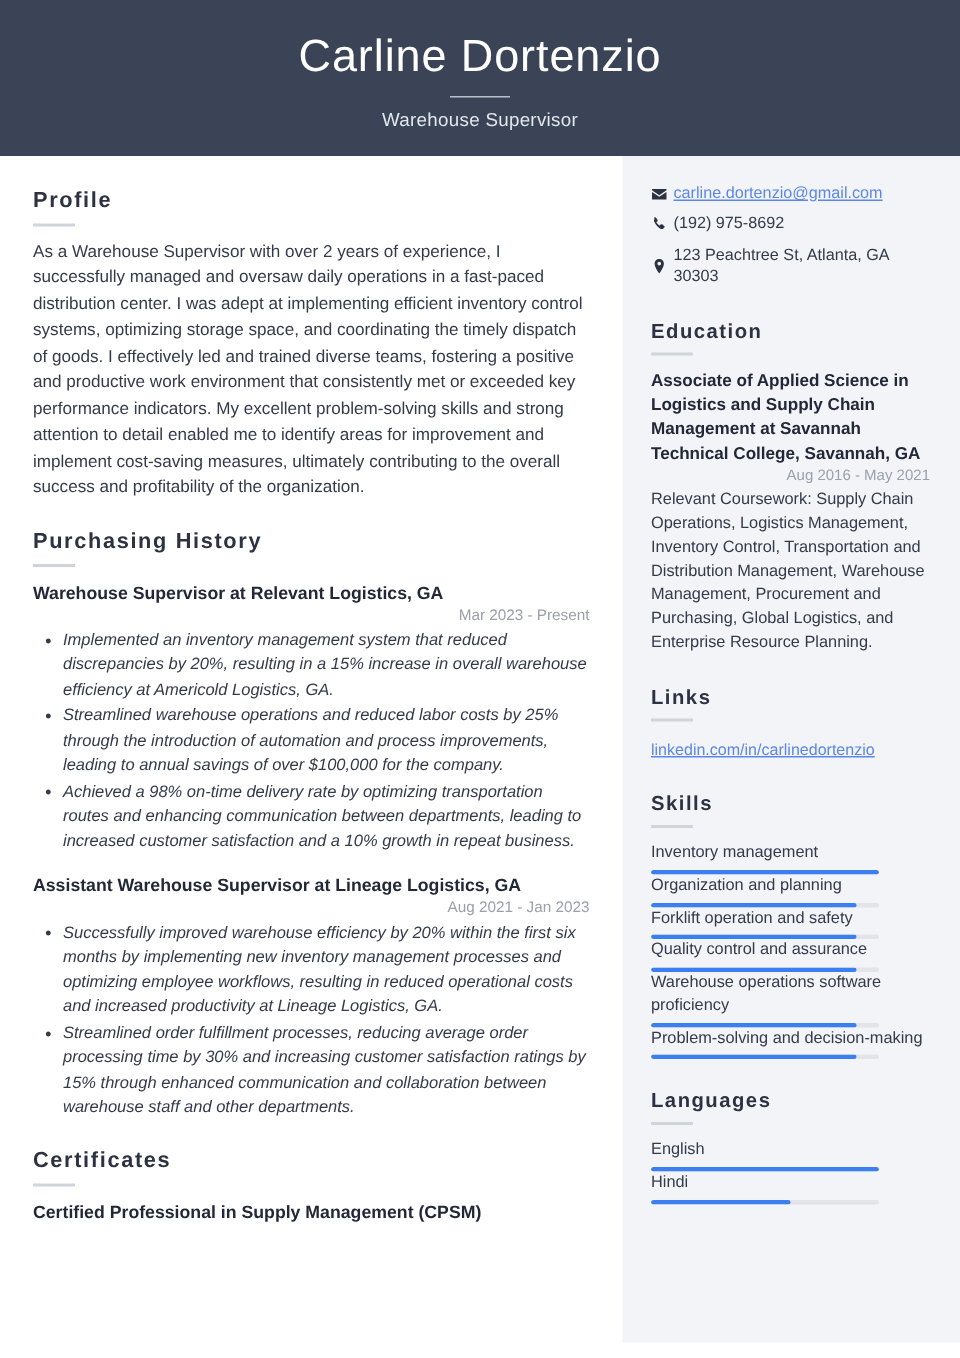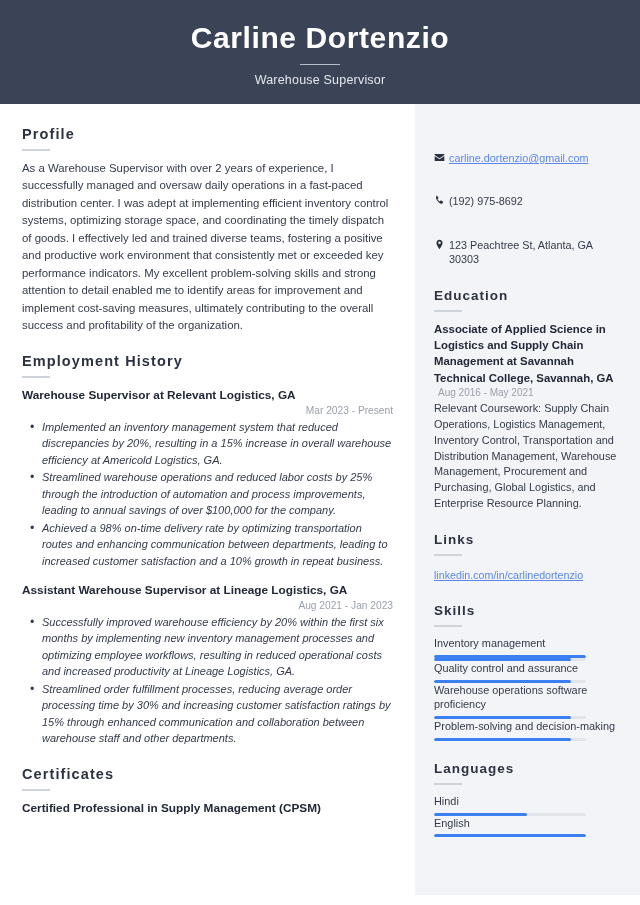--- a/index.html
+++ b/index.html
@@ -23,21 +23,21 @@
     background: #3a4456;
     display: flex;
     flex-direction: column;
     align-items: center;
     justify-content: center;
     padding-top: 4px;
   }
   .header-name {
     color: #ffffff;
     font-size: 30px;
-    font-weight: bold;
+    font-weight: normal;
     letter-spacing: 0.6px;
     line-height: 1.12;
   }
   .header-rule {
     width: 40px;
     height: 1px;
     background: #b9bfcb;
     margin: 9px 0 8px 0;
   }
   .header-title {
@@ -126,23 +126,22 @@
     color: #222838;
     font-size: 11.8px;
     font-weight: bold;
     line-height: 1.4;
   }
 
   
   .contact { margin-bottom: 22px; }
   .contact-row {
     display: flex;
-    align-items: flex-start;
+    align-items: center;
     margin-bottom: 6px;
-    margin-top: 29px;
   }
   .c-icon {
     width: 15px;
     flex: 0 0 15px;
     color: #2c3242;
     padding-top: 1px;
     display: flex;
     align-items: center;
   }
   .c-icon svg { display: block; }
@@ -154,21 +153,21 @@
     line-height: 1.32;
     word-break: break-all;
   }
 
   .edu-title {
     color: #222838;
     font-size: 11.4px;
     font-weight: bold;
     line-height: 1.42;
   }
-  .edu-date { color: #9aa0ac; font-size: 10px; margin: 1px 0 3px 4px; }
+  .edu-date { color: #9aa0ac; font-size: 10px; margin: 1px 0 3px 15px; text-align: right; }
   .edu-desc { color: #333a4a; font-size: 10.9px; line-height: 1.46; }
 
   .link-item {
     color: #5b87e8;
     font-size: 10.7px;
     text-decoration: underline;
     display: inline-block;
     word-break: break-all;
   }
 
@@ -211,21 +210,21 @@
 
     <div class="col-main">
 
       <div class="sec-block">
         <div class="sec-h">Profile</div>
         <div class="sec-rule"></div>
         <div class="para">As a Warehouse Supervisor with over 2 years of experience, I successfully managed and oversaw daily operations in a fast-paced distribution center. I was adept at implementing efficient inventory control systems, optimizing storage space, and coordinating the timely dispatch of goods. I effectively led and trained diverse teams, fostering a positive and productive work environment that consistently met or exceeded key performance indicators. My excellent problem-solving skills and strong attention to detail enabled me to identify areas for improvement and implement cost-saving measures, ultimately contributing to the overall success and profitability of the organization.</div>
       </div>
 
       <div class="sec-block">
-        <div class="sec-h">Employment History</div>
+        <div class="sec-h">Purchasing History</div>
         <div class="sec-rule"></div>
 
         <div class="job">
           <div class="job-title">Warehouse Supervisor at Relevant Logistics, GA</div>
           <div class="job-date">Mar 2023 - Present</div>
           <ul class="bullets">
             <li>Implemented an inventory management system that reduced discrepancies by 20%, resulting in a 15% increase in overall warehouse efficiency at Americold Logistics, GA.</li>
             <li>Streamlined warehouse operations and reduced labor costs by 25% through the introduction of automation and process improvements, leading to annual savings of over $100,000 for the company.</li>
             <li>Achieved a 98% on-time delivery rate by optimizing transportation routes and enhancing communication between departments, leading to increased customer satisfaction and a 10% growth in repeat business.</li>
           </ul>
@@ -301,20 +300,27 @@
         <div class="sec-h side">Skills</div>
         <div class="sec-rule"></div>
 
         <div class="skill">
           <div class="skill-label">Inventory management</div>
           <div class="bar-track">
               <div class="bar-fill" style="width: 100%;"></div>
             </div>
         </div>
         <div class="skill">
+          <div class="skill-label">Organization and planning</div>
+          <div class="bar-track">
+              <div class="bar-fill" style="width: 90%;"></div>
+            </div>
+        </div>
+        <div class="skill">
+          <div class="skill-label">Forklift operation and safety</div>
           <div class="bar-track">
               <div class="bar-fill" style="width: 90%;"></div>
             </div>
         </div>
         <div class="skill">
           <div class="skill-label">Quality control and assurance</div>
           <div class="bar-track">
               <div class="bar-fill" style="width: 90%;"></div>
             </div>
         </div>
@@ -330,28 +336,28 @@
               <div class="bar-fill" style="width: 90%;"></div>
             </div>
         </div>
       </div>
 
       <div class="side-block">
         <div class="sec-h side">Languages</div>
         <div class="sec-rule"></div>
 
         <div class="skill">
+          <div class="skill-label">English</div>
+          <div class="bar-track">
+              <div class="bar-fill" style="width: 100%;"></div>
+            </div>
+        </div>
+        <div class="skill">
           <div class="skill-label">Hindi</div>
           <div class="bar-track">
               <div class="bar-fill" style="width: 61%;"></div>
-            </div>
-        </div>
-        <div class="skill">
-          <div class="skill-label">English</div>
-          <div class="bar-track">
-              <div class="bar-fill" style="width: 100%;"></div>
             </div>
         </div>
       </div>
 
     </div>
   </div>
 </div>
 
 </body></html>

